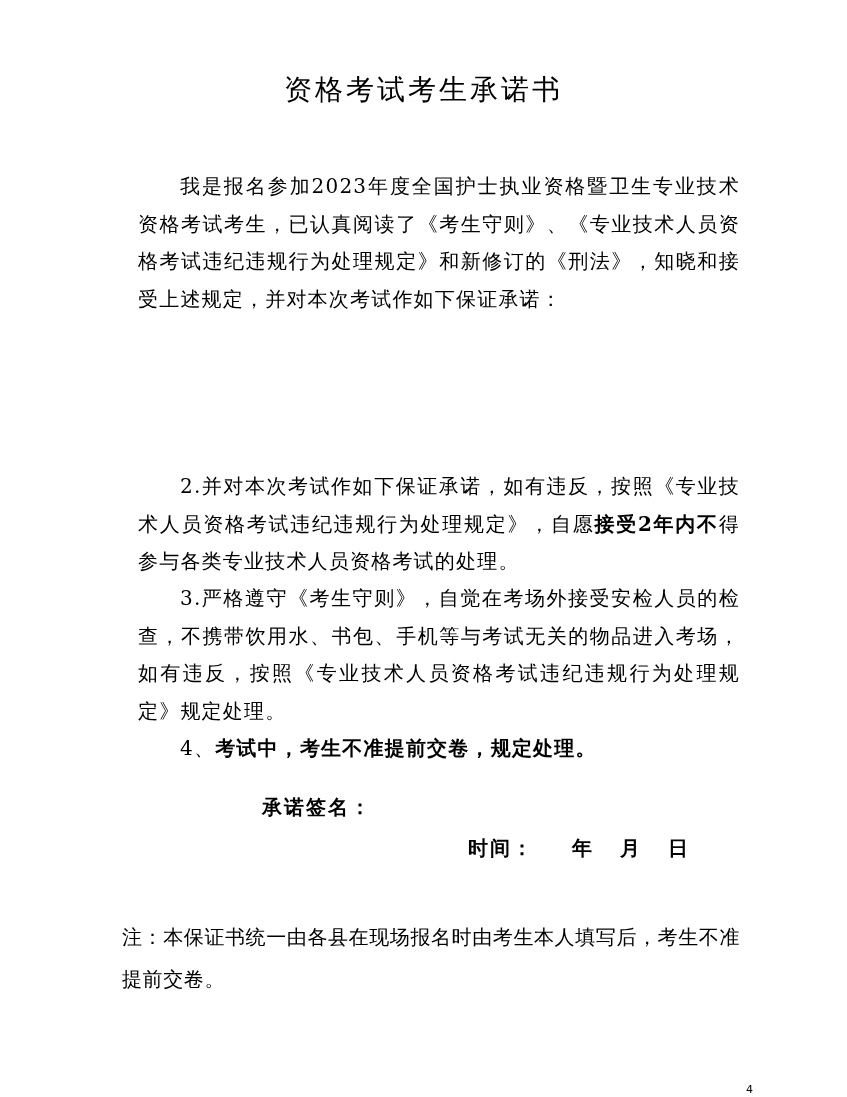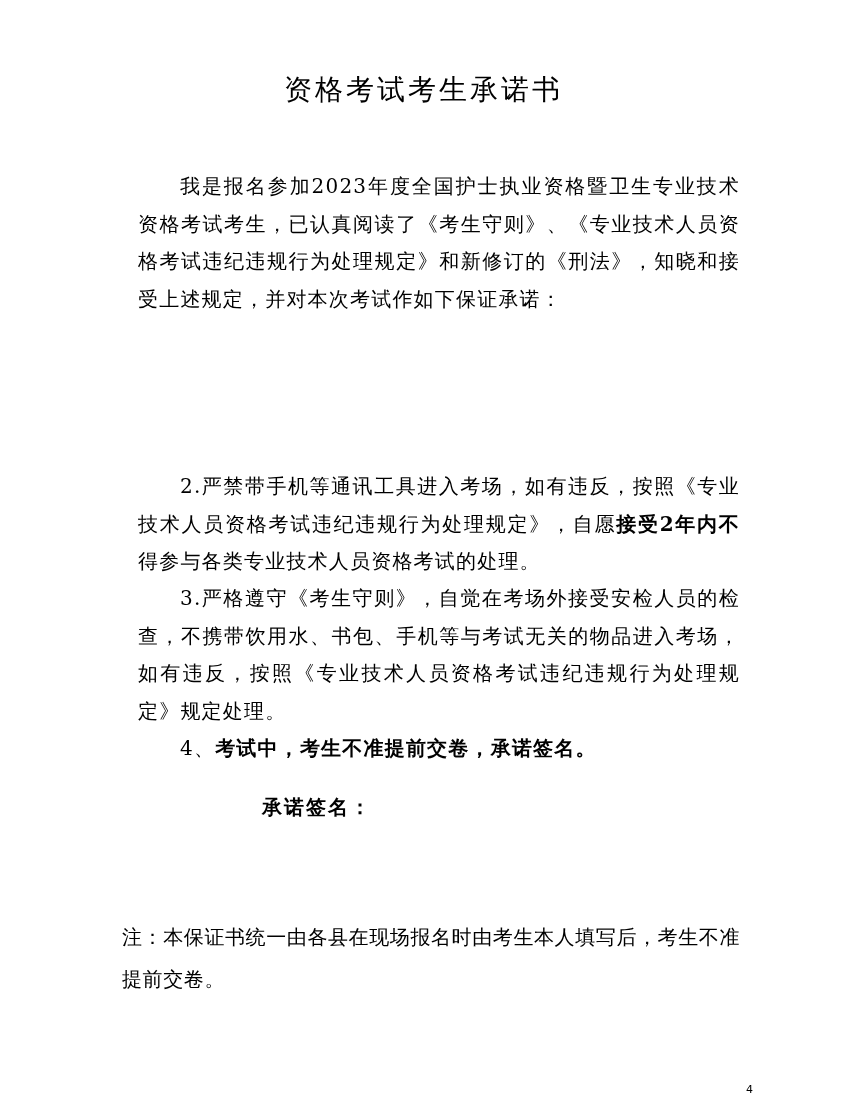--- a/index.html
+++ b/index.html
@@ -99,31 +99,37 @@
 <div class="page">
 
   <div class="title">资格考试考生承诺书</div>
 
   <div class="body-text intro">
     <p class="para">我是报名参加2023年度全国护士执业资格暨卫生专业技术资格考试考生，已认真阅读了《考生守则》、《专业技术人员资格考试违纪违规行为处理规定》和新修订的《刑法》，知晓和接受上述规定，并对本次考试作如下保证承诺：</p>
   </div>
 
 
   <div class="body-text item2">
-    <p class="para"><span>2.</span><span>严禁带手机等通讯工具进入考场，如有违反，按照《专业技术人员资格考试违纪违规行为处理规定》，自愿</span><span class="bold">接受2年内不</span><span>得参与各类专业技术人员资格考试的处理。</span></p>
+    <p class="para"><span>2.</span><span>并对本次考试作如下保证承诺，如有违反，按照《专业技术人员资格考试违纪违规行为处理规定》，自愿</span><span class="bold">接受2年内不</span><span>得参与各类专业技术人员资格考试的处理。</span></p>
   </div>
 
   <div class="body-text item3">
     <p class="para"><span>3.</span><span>严格遵守《考生守则》，自觉在考场外接受安检人员的检查，不携带饮用水、书包、手机等与考试无关的物品进入考场，如有违反，按照《专业技术人员资格考试违纪违规行为处理规定》规定处理。</span></p>
   </div>
 
   <div class="body-text item4">
-    <p class="para"><span>4、</span><span class="bold">考试中，考生不准提前交卷，承诺签名。</span></p>
+    <p class="para"><span>4、</span><span class="bold">考试中，考生不准提前交卷，规定处理。</span></p>
   </div>
 
   <div class="sign">承诺签名：</div>
 
+  <div class="date-row">
+    <span class="date-label">时间：</span>
+    <span class="date-year">年</span>
+    <span class="date-month">月</span>
+    <span class="date-day">日</span>
+  </div>
 
   <div class="note">注：本保证书统一由各县在现场报名时由考生本人填写后，考生不准提前交卷。</div>
 
   <div class="page-number">4</div>
 
 </div>
 
 </body></html>

